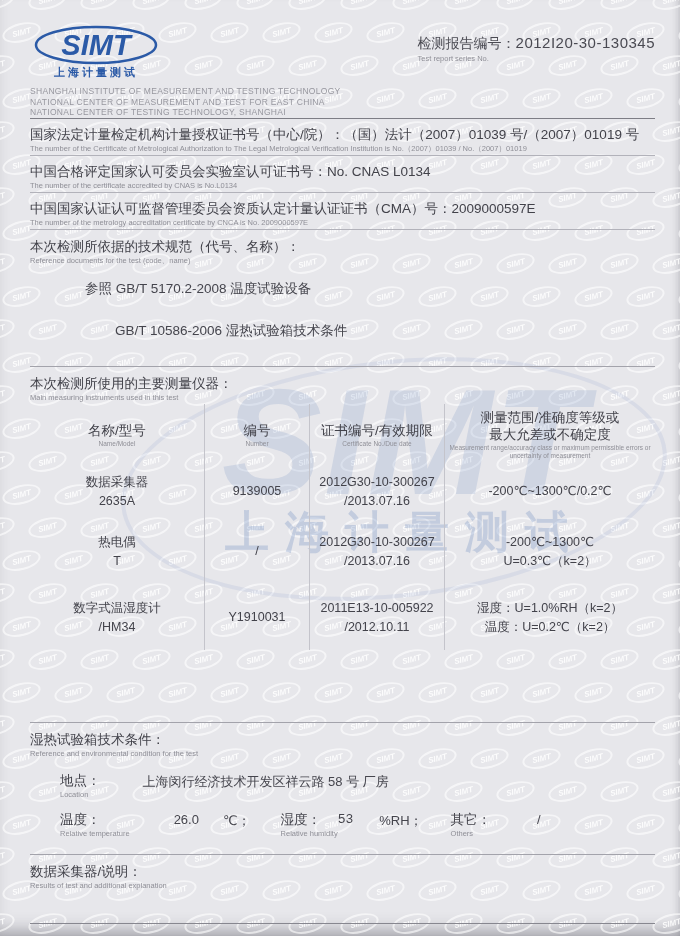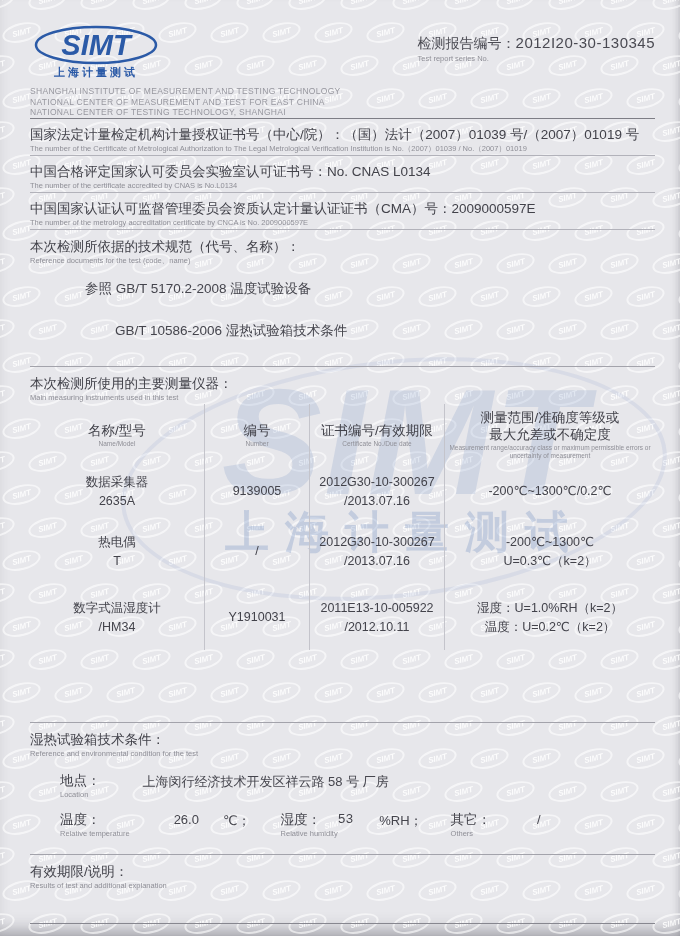--- a/index.html
+++ b/index.html
@@ -631,21 +631,21 @@
         <div class="cn-main">其它：</div>
         <div class="en-sub">Others</div>
       </div>
       <div class="v" style="margin-left:46px;">/</div>
     </div>
 
     <div class="results-space"></div>
     <hr class="rule">
 
     <div class="section-title">
-      <div class="cn-main">有效期限/说明：</div>
+      <div class="cn-main">数据采集器/说明：</div>
       <div class="en-sub">Results of test and additional explanation</div>
     </div>
 
     <div class="tail-space"></div>
 
   </div>
 
   <div class="bottom-rule"></div>
 </div>
 

